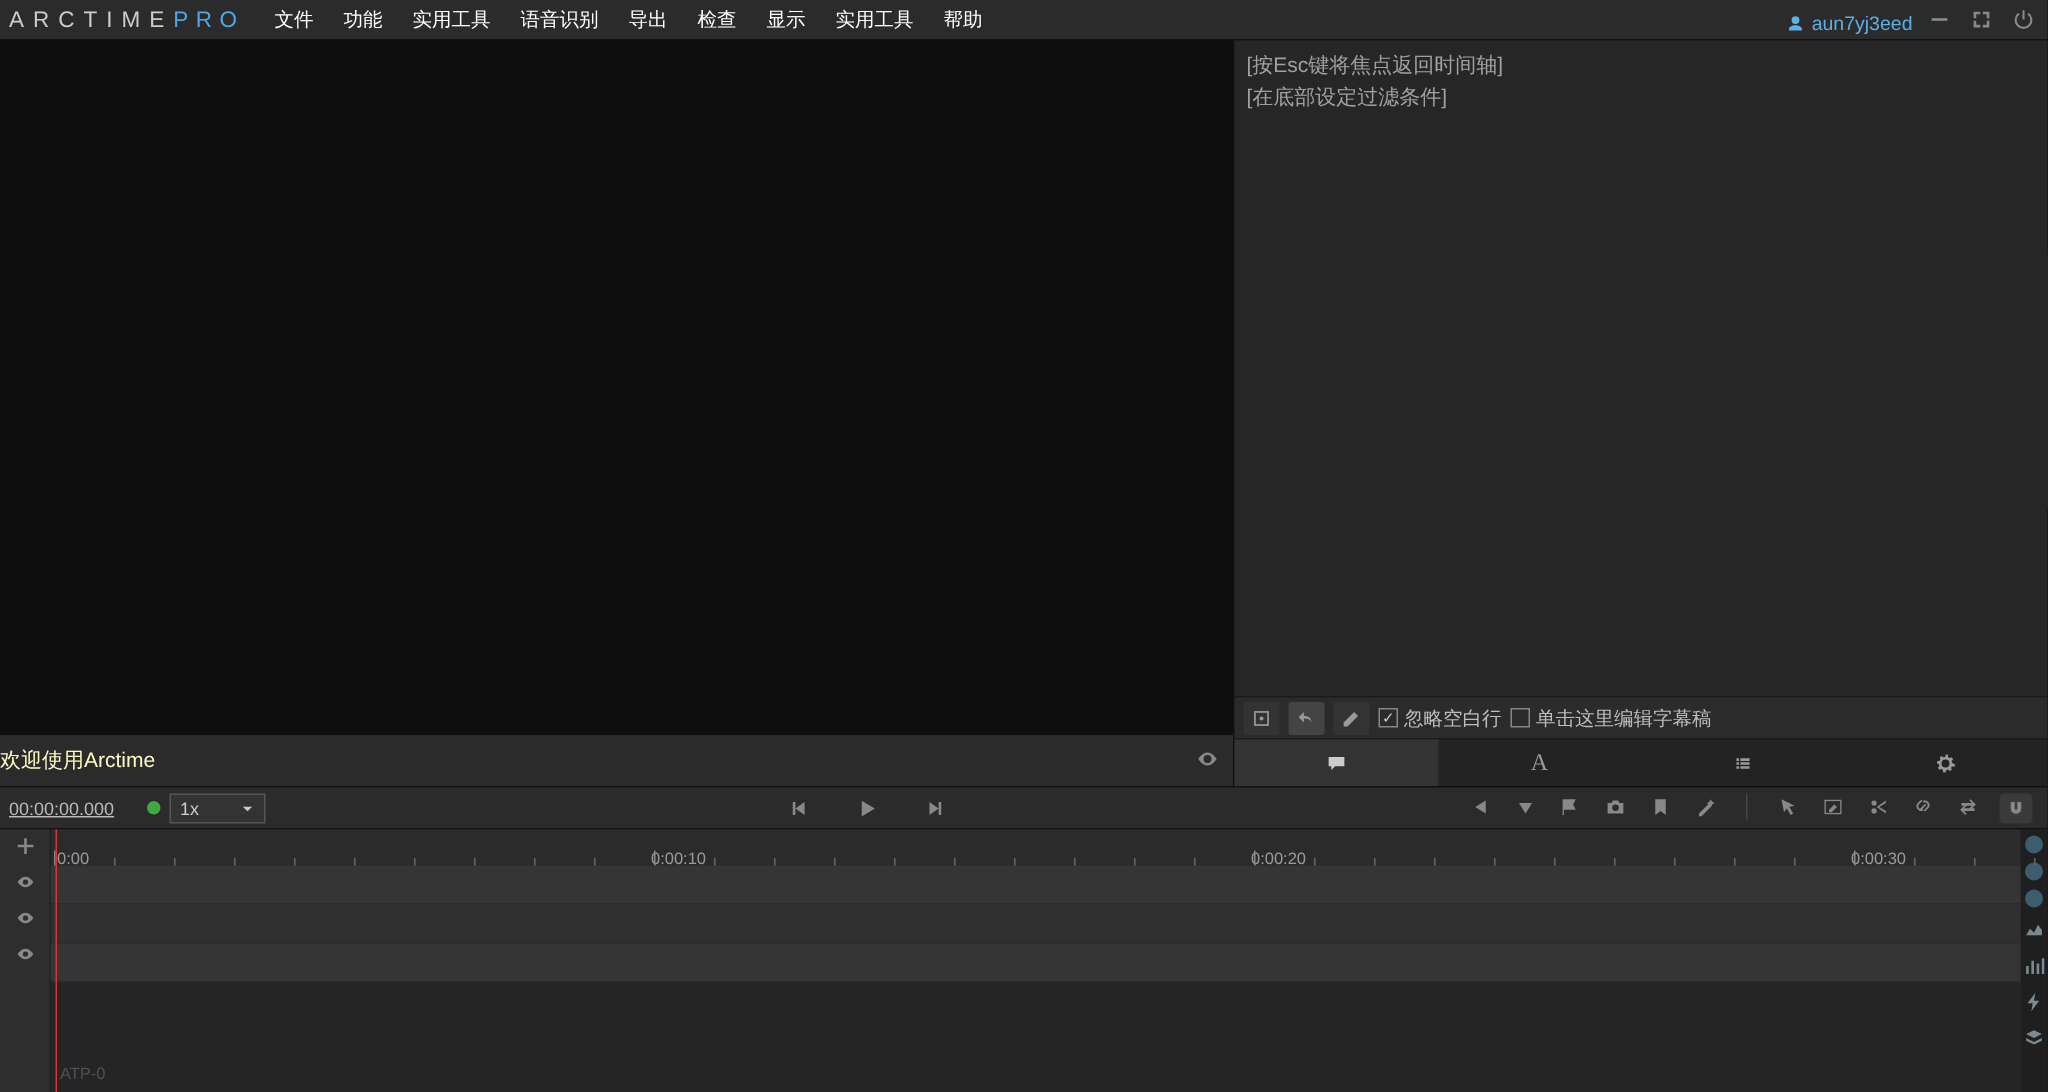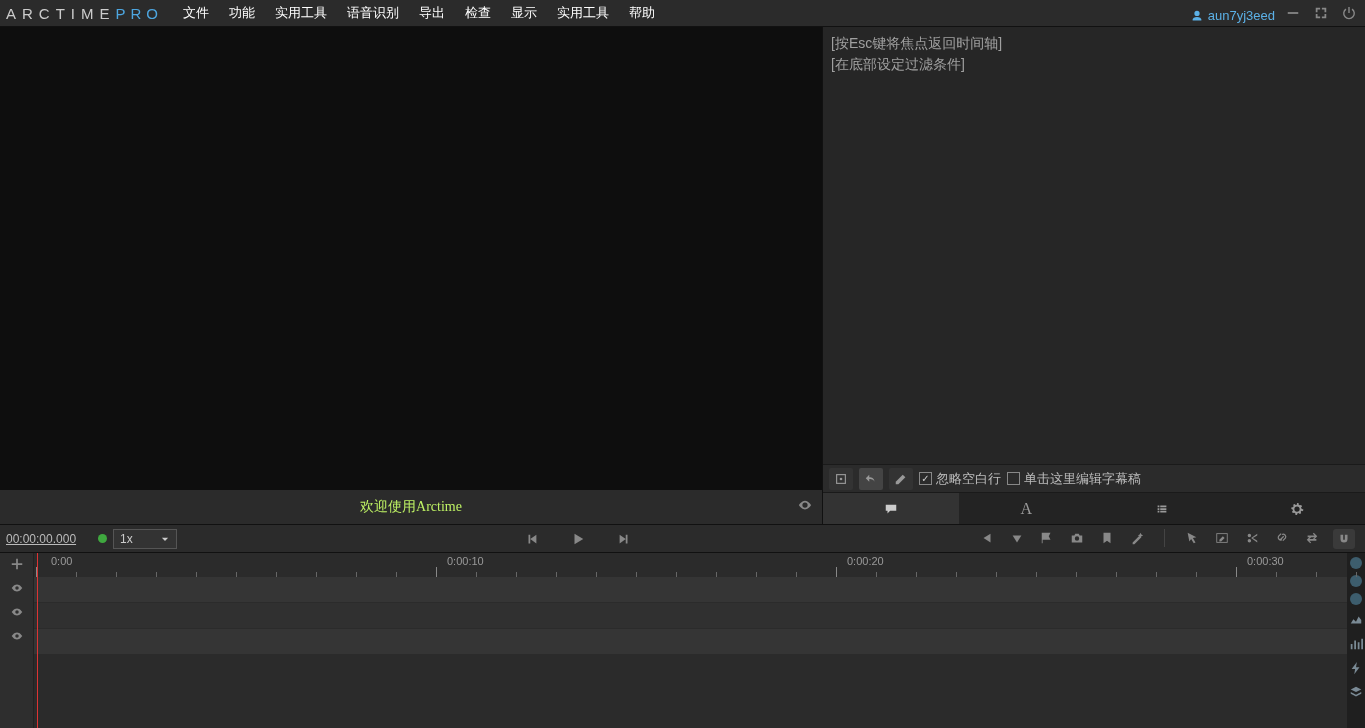--- a/index.html
+++ b/index.html
@@ -13,21 +13,21 @@
   .menus { display: flex; gap: 0; }
   .menu-item { padding: 4px 10px; color: #ffffff; cursor: pointer; font-size: 13px; }
   .menu-right { margin-left: auto; display: flex; align-items: flex-end; gap: 8px; }
   .user { color: #5bb0e6; font-size: 13px; display: flex; align-items: center; gap: 4px; }
   .win-btn { width: 20px; height: 20px; display: inline-flex; align-items: center; justify-content: center; color: #888; cursor: pointer; }
 
   
   .main { flex: 0 0 498px; display: flex; border-top: 1px solid #111; }
   .video-col { width: 822px; display: flex; flex-direction: column; }
   .video-preview { flex: 1; background: #0e0e0e; }
-  .video-status { height: 34px; background: #2b2b2b; display: flex; align-items: center; justify-content: center; color: #bef264; font-size: 14px; position: relative; font-family: Liberation Serif, serif; }
+  .video-status { height: 34px; background: #2b2b2b; display: flex; align-items: center; justify-content: flex-start; color: #fef9c3; font-size: 14px; position: relative; }
   .eye-icon { position: absolute; right: 10px; color: #888; }
 
   .script-col { flex: 1; display: flex; flex-direction: column; border-left: 1px solid #111; }
   .script-area { flex: 1; background: #262626; padding: 6px 8px; color: #a0a0a0; font-size: 14px; line-height: 21px; overflow: hidden; }
   .script-toolbar { height: 28px; background: #2b2b2b; display: flex; align-items: center; gap: 6px; padding: 0 6px; border-top: 1px solid #1a1a1a; }
   .tb-btn { width: 24px; height: 22px; background: #333; display: flex; align-items: center; justify-content: center; color: #999; border-radius: 2px; cursor: pointer; }
   .tb-btn.active { background: #444; }
   .chk { display: flex; align-items: center; gap: 4px; color: #bdbdbd; font-size: 13px; cursor: pointer; }
   .chk-box { width: 13px; height: 13px; border: 1px solid #888; display: inline-flex; align-items: center; justify-content: center; font-size: 10px; color: #ccc; }
 
@@ -47,21 +47,21 @@
 
   
   .timeline-wrap { flex: 1; display: flex; background: #2b2b2b; border-top: 1px solid #111; min-height: 0; }
   .tl-left { width: 34px; background: #2e2e2e; display: flex; flex-direction: column; align-items: center; padding-top: 2px; gap: 6px; border-right: 1px solid #222; }
   .tl-left .ic { color: #888; }
   .tl-body { flex: 1; display: flex; flex-direction: column; position: relative; }
 
   .ruler { height: 24px; background: #2b2b2b; position: relative; color: #999; font-size: 11px; }
   .ruler .tick-major { position: absolute; border-left: 1px solid #888; height: 10px; bottom: 0; }
   .ruler .tick-minor { position: absolute; border-left: 1px solid #666; height: 5px; bottom: 0; }
-  .ruler .tick-label { position: absolute; top: 2px; transform: translateX(-2px); padding-left: 13px; }
+  .ruler .tick-label { position: absolute; top: 14px; transform: translateX(-2px); }
   .playhead { position: absolute; top: 0; bottom: 0; width: 1px; background: #d33; left: 3px; z-index: 5; }
 
   .track { height: 26px; background: #353535; border-bottom: 1px solid #2b2b2b; }
   .track.alt { background: #303030; }
   .track-empty { flex: 1; background: #252525; position: relative; }
   .watermark { position: absolute; left: 6px; bottom: 6px; color: #505050; font-size: 11px; }
 
   .tl-right { width: 18px; background: #1f1f1f; display: flex; flex-direction: column; align-items: center; gap: 6px; padding-top: 4px; }
   .tl-right .dot { width: 12px; height: 12px; border-radius: 50%; background: #3d5d6d; cursor: pointer; }
   .tl-right .ic { font-size: 11px; color: #7a8a95; }
@@ -334,20 +334,23 @@
         <span class="tick-minor" style="left: 1122px;"></span>
         <span class="tick-minor" style="left: 1162px;"></span>
         <span class="tick-major" style="left: 1202px;"></span>
         <span class="tick-minor" style="left: 1242px;"></span>
         <span class="tick-minor" style="left: 1282px;"></span>
         <span class="tick-minor" style="left: 1322px;"></span>
       </div>
     <div class="track"></div>
     <div class="track alt"></div>
     <div class="track"></div>
+    <div class="track-empty">
+      <span class="watermark">ATP-0</span>
+    </div>
   </div>
 
   <div class="tl-right">
     <span class="dot"></span>
     <span class="dot"></span>
     <span class="dot"></span>
     <span class="ic">
         <svg viewBox="0 0 16 16">
           <path d="M2 12l3-5 3 3 3-6 3 4v4H2z"></path>
         </svg>

